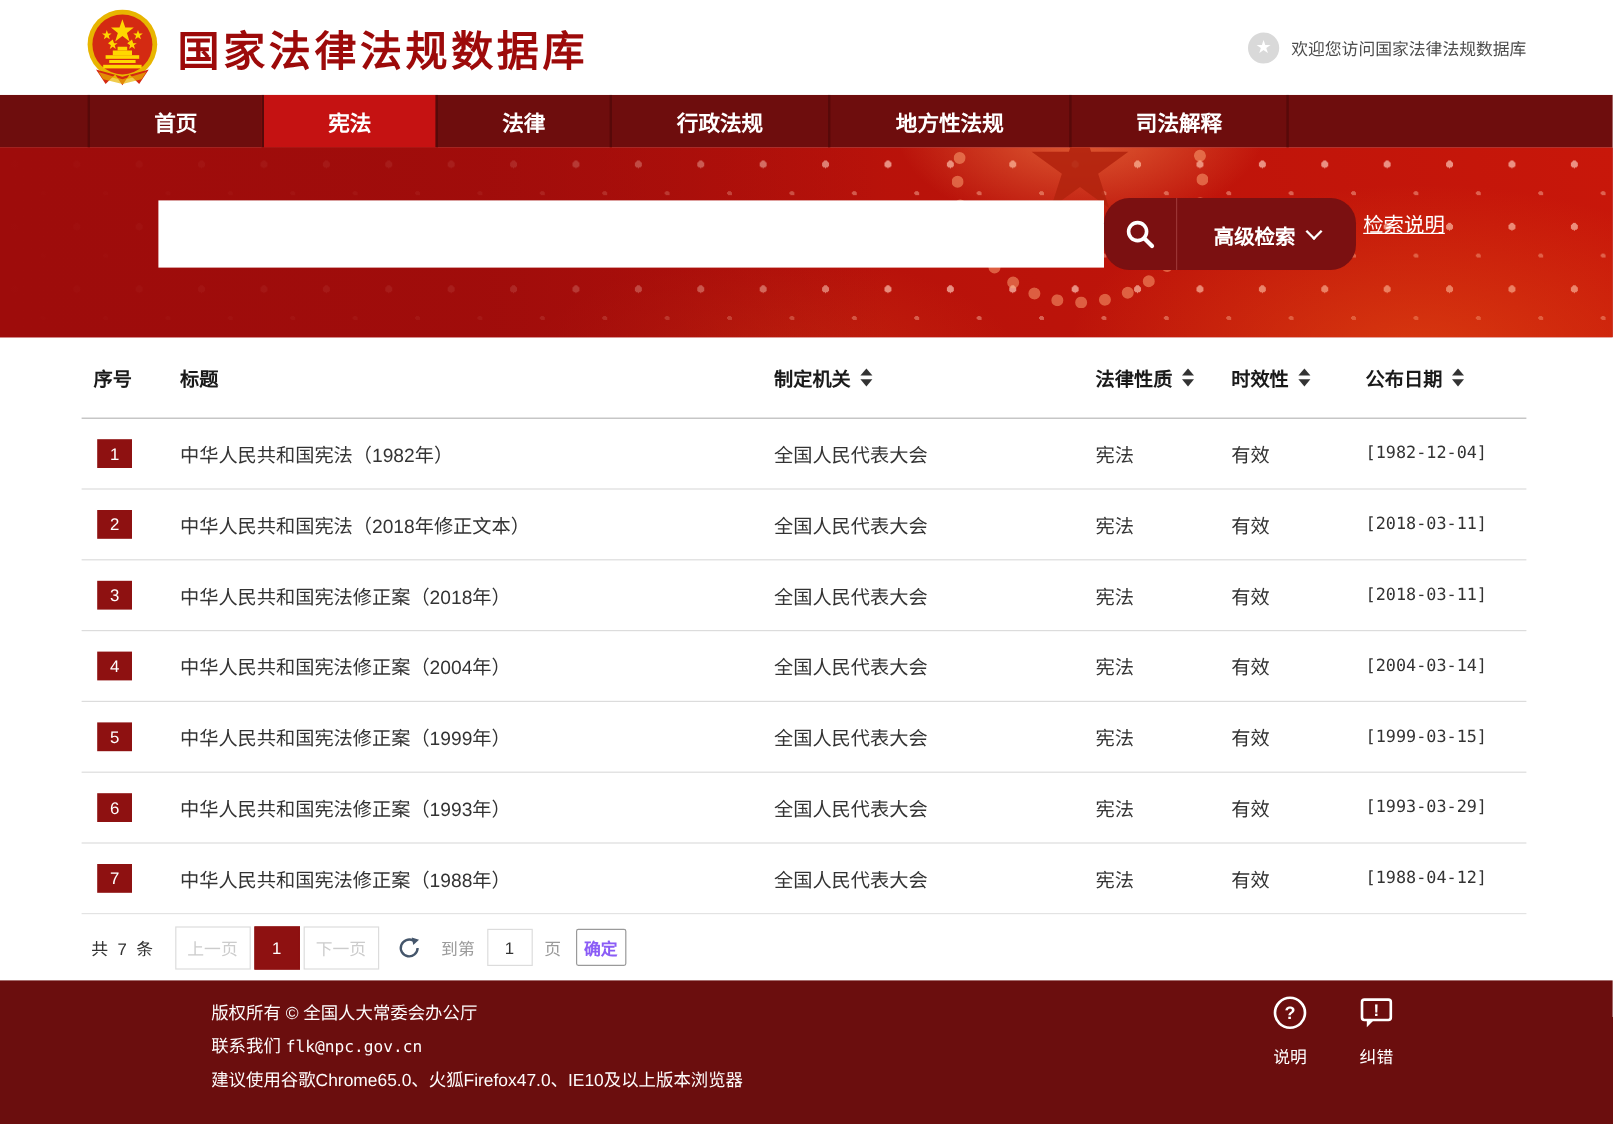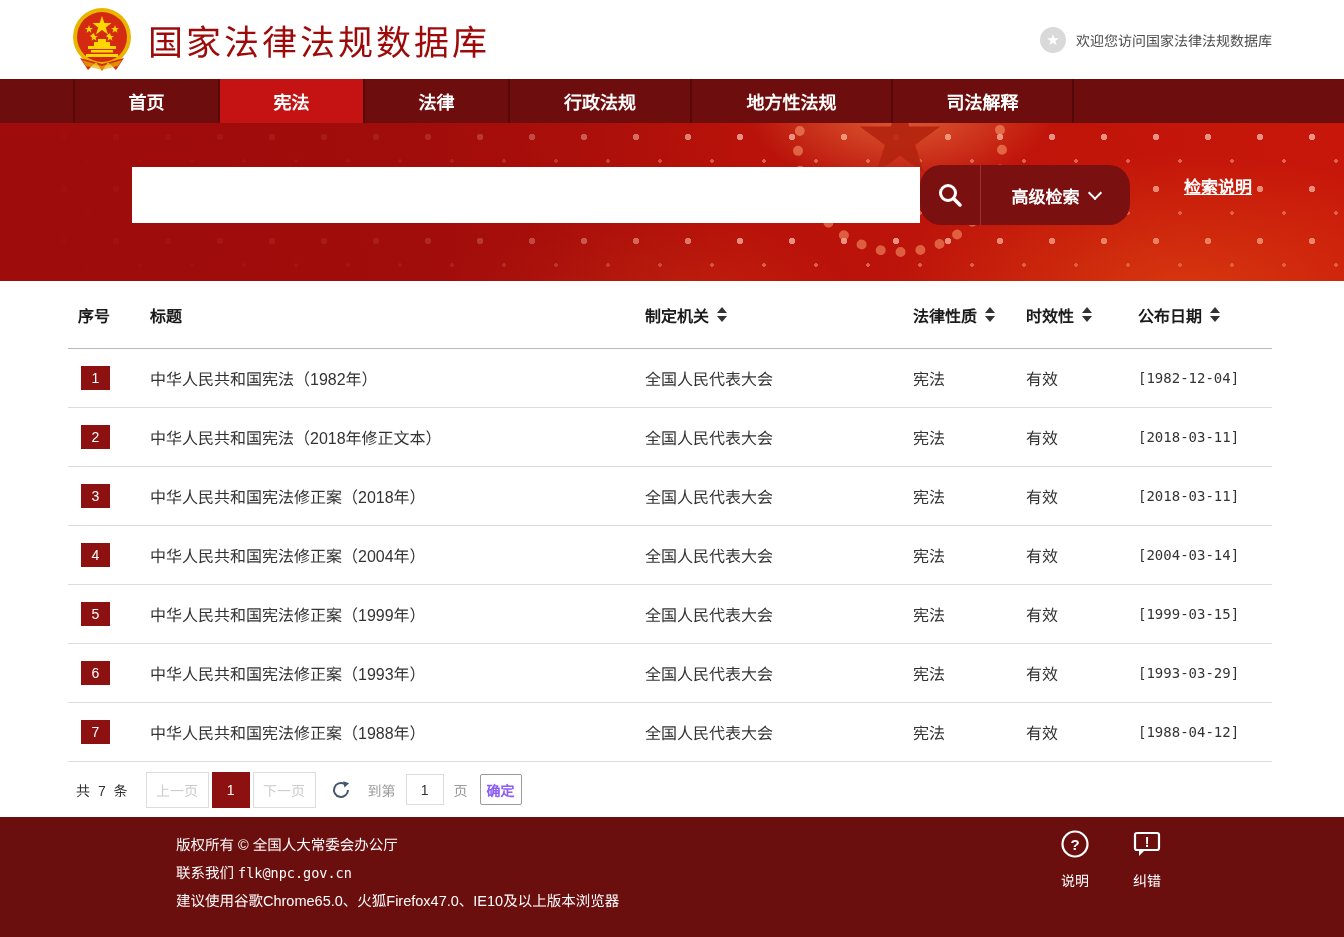--- a/index.html
+++ b/index.html
@@ -9,21 +9,21 @@
     background:#ffffff; color:#333; overflow:hidden;
   }
 
   
   .site-header {
     height:79px; background:#fff; display:flex; align-items:center;
     padding:0 72px 0 72px; position:relative;
   }
   .logo { width:60px; height:64px; flex:0 0 auto; }
   .site-title {
-    font-size:35px; font-weight:normal; color:#9d0a0a;
+    font-size:35px; font-weight:bold; color:#9d0a0a;
     letter-spacing:3px; margin-left:16px; white-space:nowrap;
   }
   .welcome { margin-left:auto; display:flex; align-items:center; gap:10px; }
   .welcome-star {
     width:26px; height:26px; border-radius:50%; background:#d9d9d9;
     display:flex; align-items:center; justify-content:center;
     color:#fff; font-size:15px; line-height:1;
   }
   .welcome-text { font-size:14px; color:#4d4d4d; }
 
@@ -78,22 +78,22 @@
   }
   .advanced-btn {
     flex:1; display:flex; align-items:center; justify-content:center;
     gap:10px; color:#fff; font-size:17px; font-weight:bold; cursor:pointer;
   }
   .chevron-down {
     width:10px; height:10px; border-right:2px solid #fff; border-bottom:2px solid #fff;
     transform:rotate(45deg); margin-top:-5px;
   }
   .search-help {
-    position:absolute; left:1184px; top:50px; color:#fff; font-size:17px;
-    font-weight:bold; text-decoration:underline; cursor:pointer;
+    position:absolute; left:1136px; top:50px; color:#fff; font-size:17px;
+    font-weight:normal; text-decoration:underline; cursor:pointer;
   }
 
   
   .list-wrap { background:#fff; padding:0 72px 0 68px; }
   .grid-row {
     display:grid;
     grid-template-columns:72px 495px 268px 113px 112px auto;
     align-items:center; padding-left:10px;
   }
   .thead { height:68px; border-bottom:1px solid #b9b9b9; font-weight:bold; }

